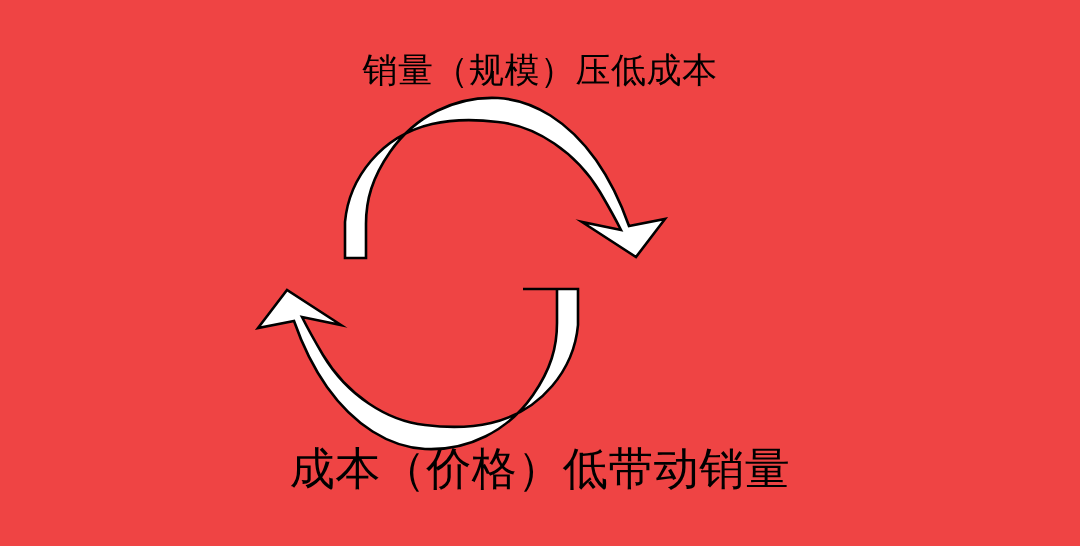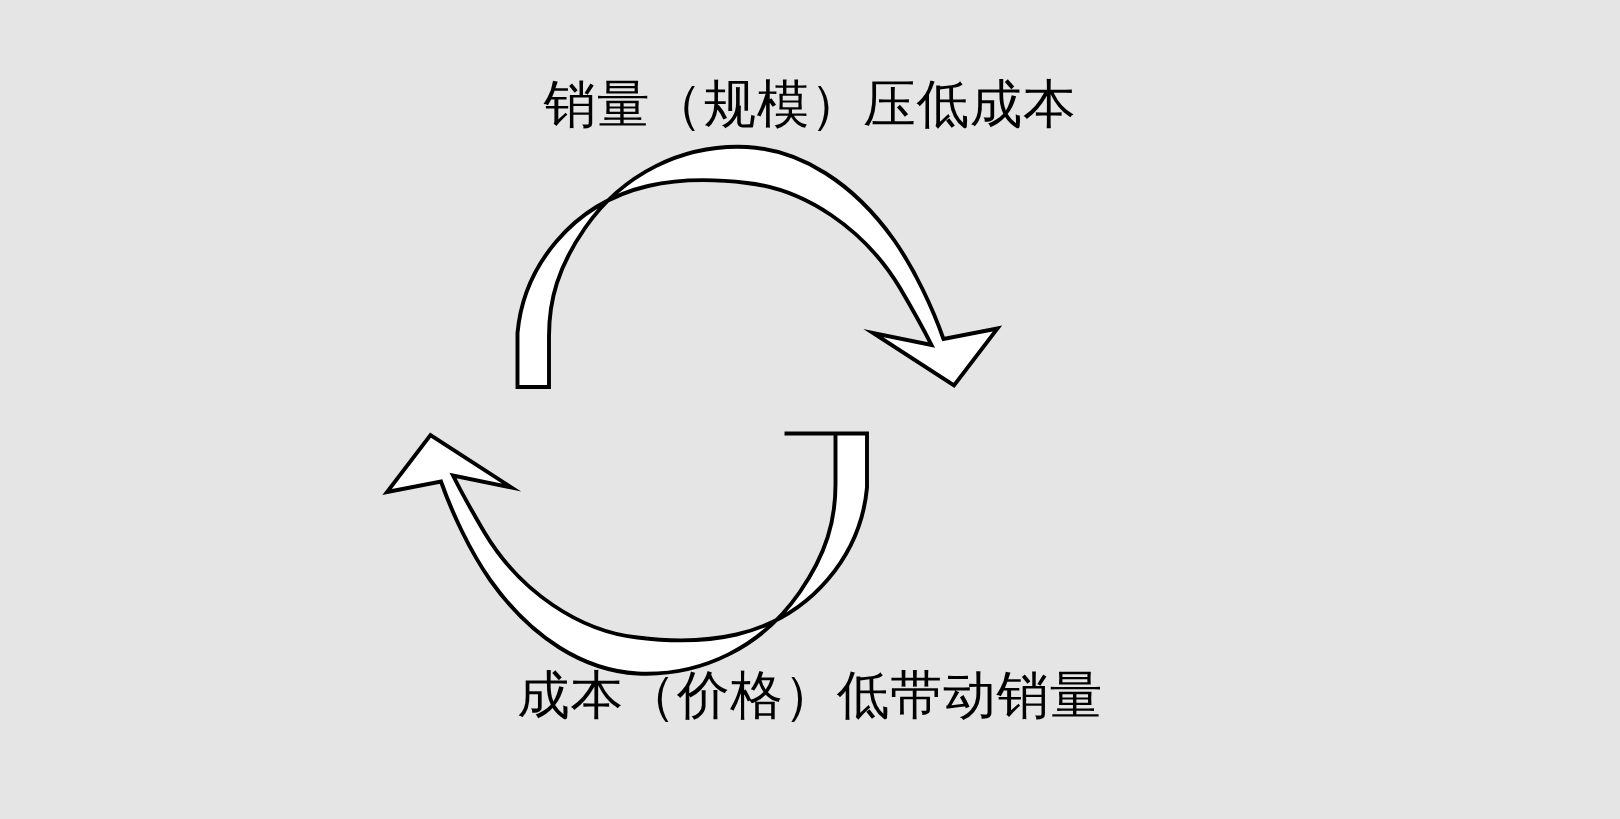--- a/index.html
+++ b/index.html
@@ -8,21 +8,21 @@
     padding: 0;
     background: #ffffff;
   }
   body {
     font-family: "Liberation Sans", "DejaVu Sans", sans-serif;
   }
   #canvas {
     position: relative;
     width: 1080px;
     height: 546px;
-    background: #e5e5e5;
+    background: #ef4444;
     overflow: hidden;
   }
   .label {
     position: absolute;
     color: #000000;
     font-family: "Liberation Sans", "DejaVu Sans", sans-serif;
     font-weight: 400;
     white-space: nowrap;
     letter-spacing: 0.5px;
     line-height: 1;
@@ -33,21 +33,21 @@
     right: 0;
     top: 52px;
     text-align: center;
     font-size: 35px;
   }
   #label-bottom {
     left: 0;
     right: 0;
     top: 446px;
     text-align: center;
-    font-size: 35px;
+    font-size: 45px;
   }
   #cycle-svg {
     position: absolute;
     left: 0;
     top: 0;
     width: 1080px;
     height: 546px;
     display: block;
   }
   .arrow-shape {

